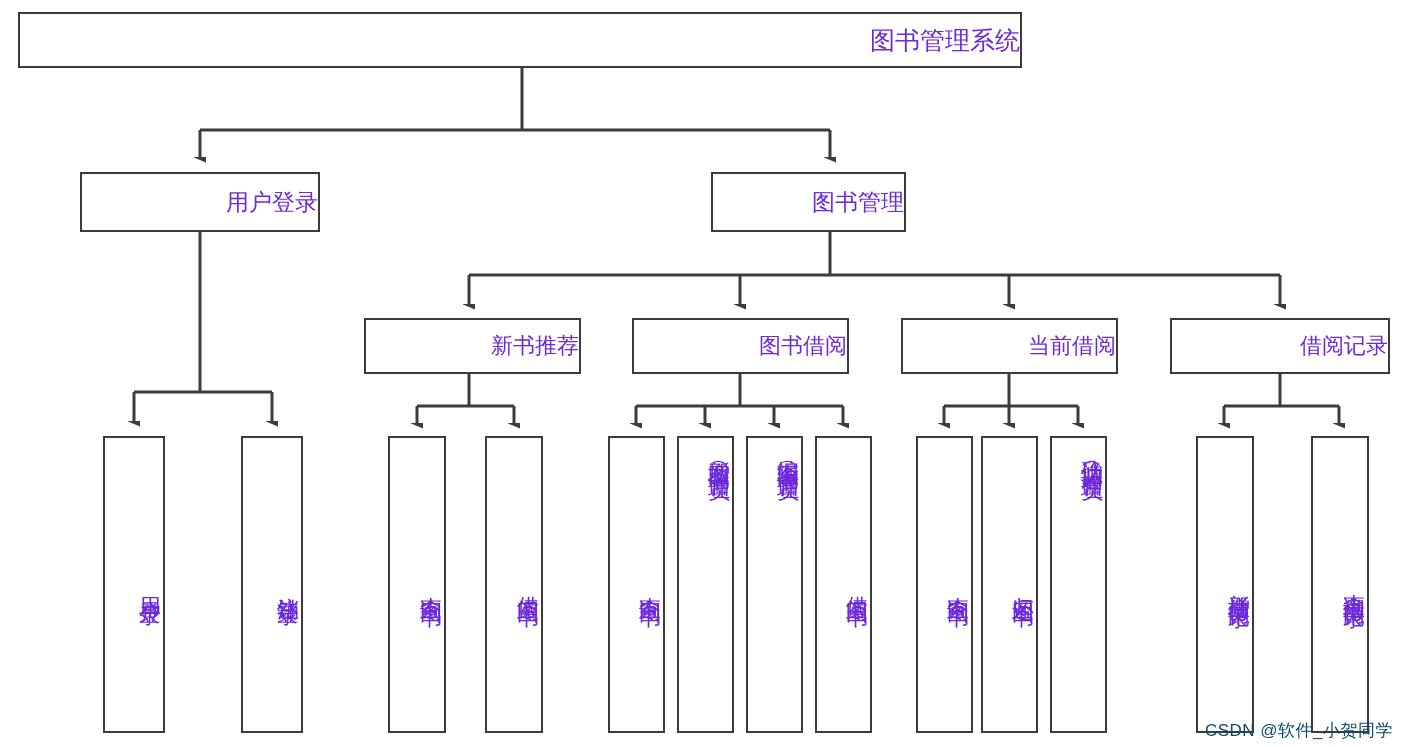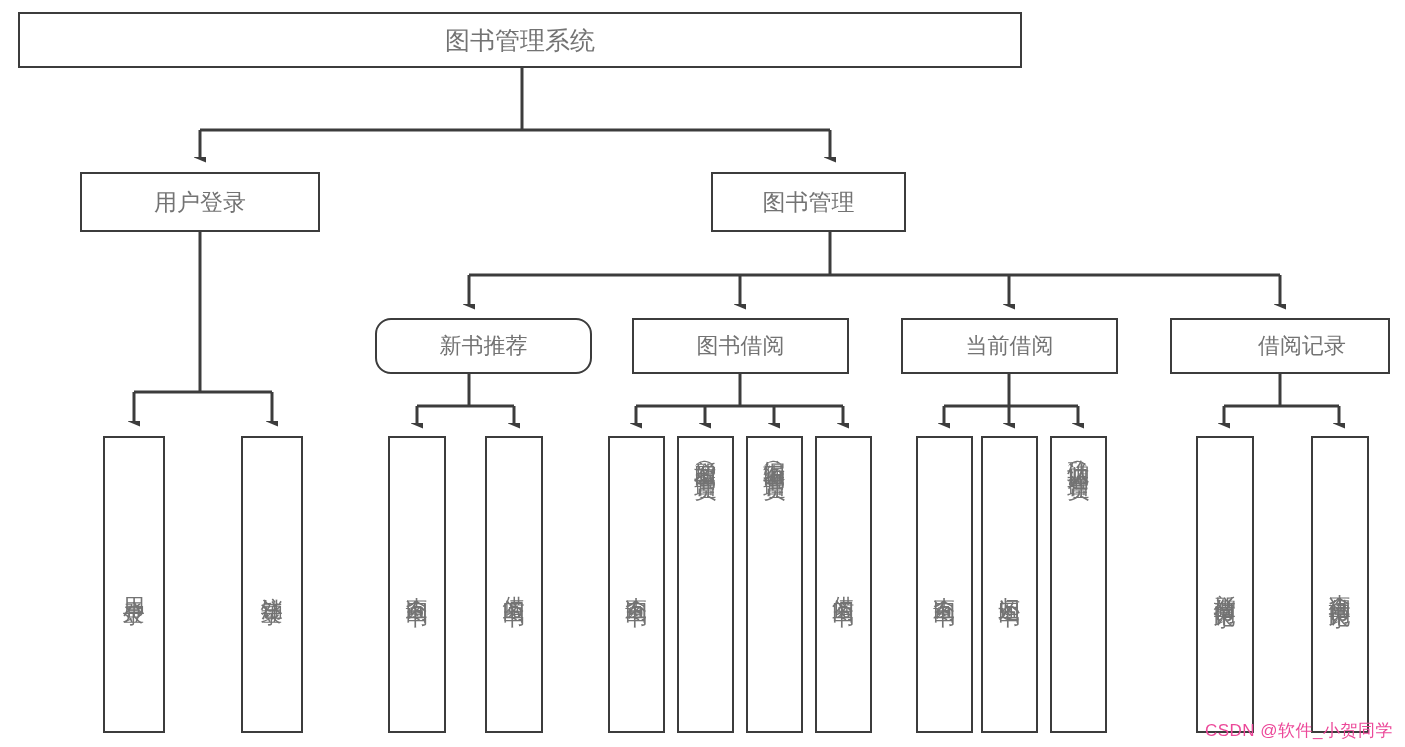--- a/index.html
+++ b/index.html
@@ -22,24 +22,24 @@
     left: 0;
     top: 0;
     width: 1405px;
     height: 747px;
   }
   .node {
     position: absolute;
     box-sizing: border-box;
     border: 2px solid #3c3c3c;
     background: #ffffff;
-    color: #737373;
+    color: #6d28d9;
     display: flex;
     align-items: center;
-    justify-content: center;
+    justify-content: flex-end;
     z-index: 3;
   }
   .node-label {
     white-space: nowrap;
     line-height: 1.15;
   }
   
   #node-root {
     left: 18px;
     top: 12px;
@@ -52,21 +52,21 @@
     height: 60px;
     font-size: 23px;
   }
   #node-user-login { left: 80px; top: 172px; width: 240px; }
   #node-book-manage { left: 711px; top: 172px; width: 195px; }
   
   .lvl2 {
     height: 56px;
     font-size: 22px;
   }
-  #node-new-book-rec { left: 375px; top: 318px; width: 217px; border-radius: 16px; }
+  #node-new-book-rec { left: 364px; top: 318px; width: 217px; }
   #node-book-borrow  { left: 632px; top: 318px; width: 217px; }
   #node-current-borrow { left: 901px; top: 318px; width: 217px; }
   #node-borrow-record  { left: 1170px; top: 318px; width: 220px; padding-left: 44px; }
   
   .leaf {
     top: 436px;
     height: 297px;
     font-size: 22px;
   }
   .leaf .node-label {
@@ -79,21 +79,21 @@
   .leaf.align-top {
     align-items: flex-start;
     padding-top: 4px;
   }
   
   #watermark {
     position: absolute;
     right: 12px;
     bottom: 5px;
     font-size: 17px;
-    color: #ec4899;
+    color: #0c4a6e;
     letter-spacing: 0.5px;
     z-index: 6;
     white-space: nowrap;
   }
 </style>
 </head>
 <body>
 
 <div id="canvas">
 

